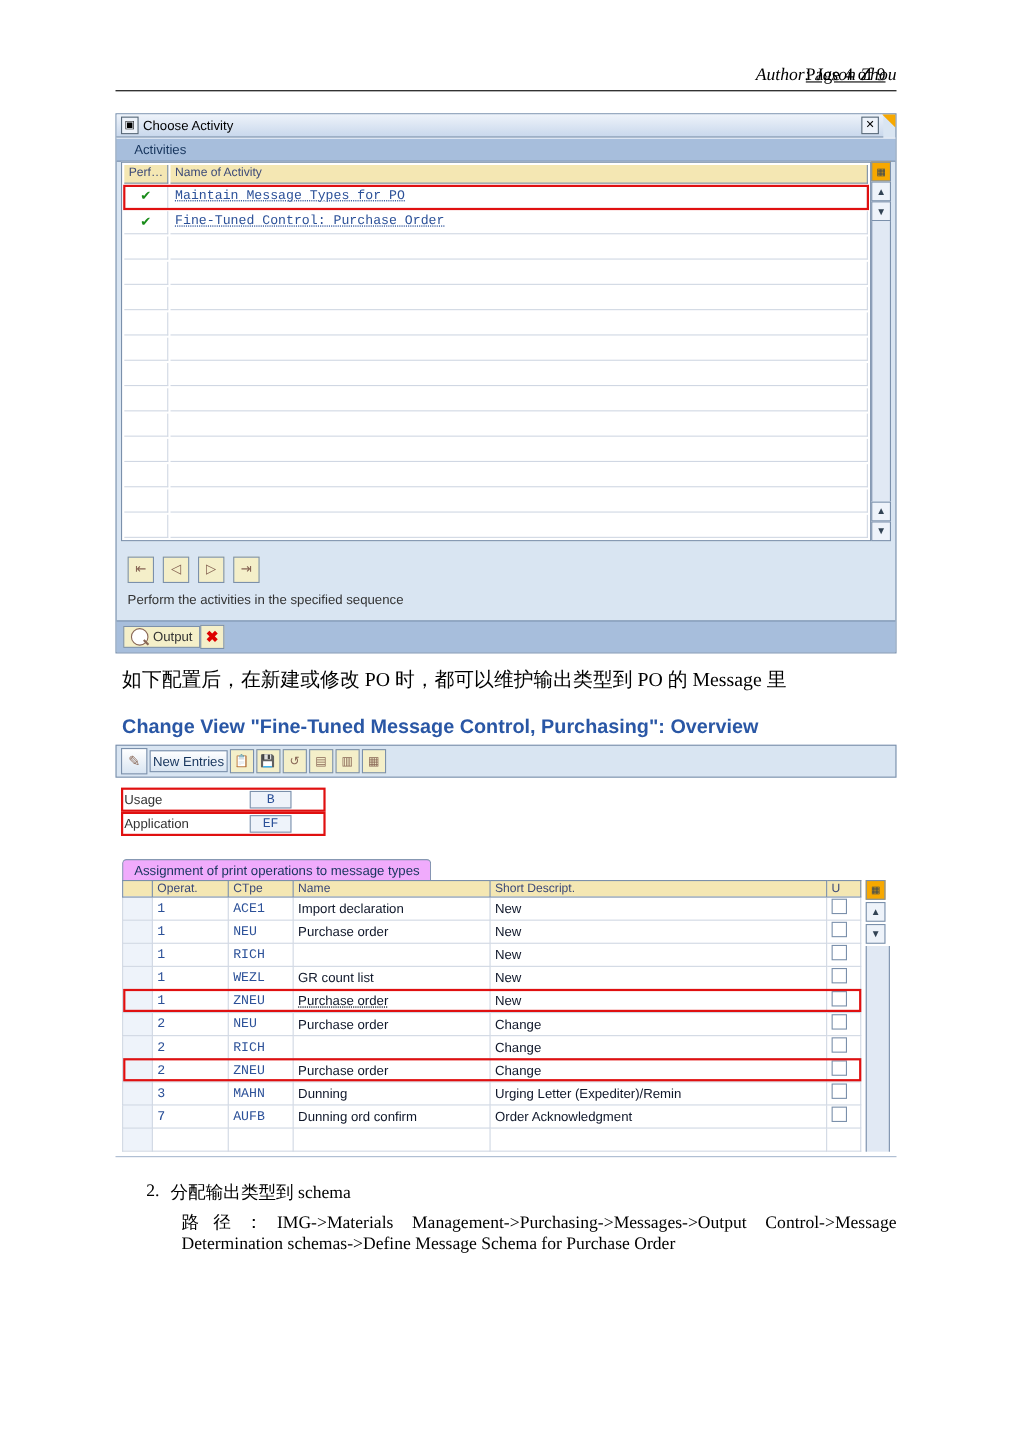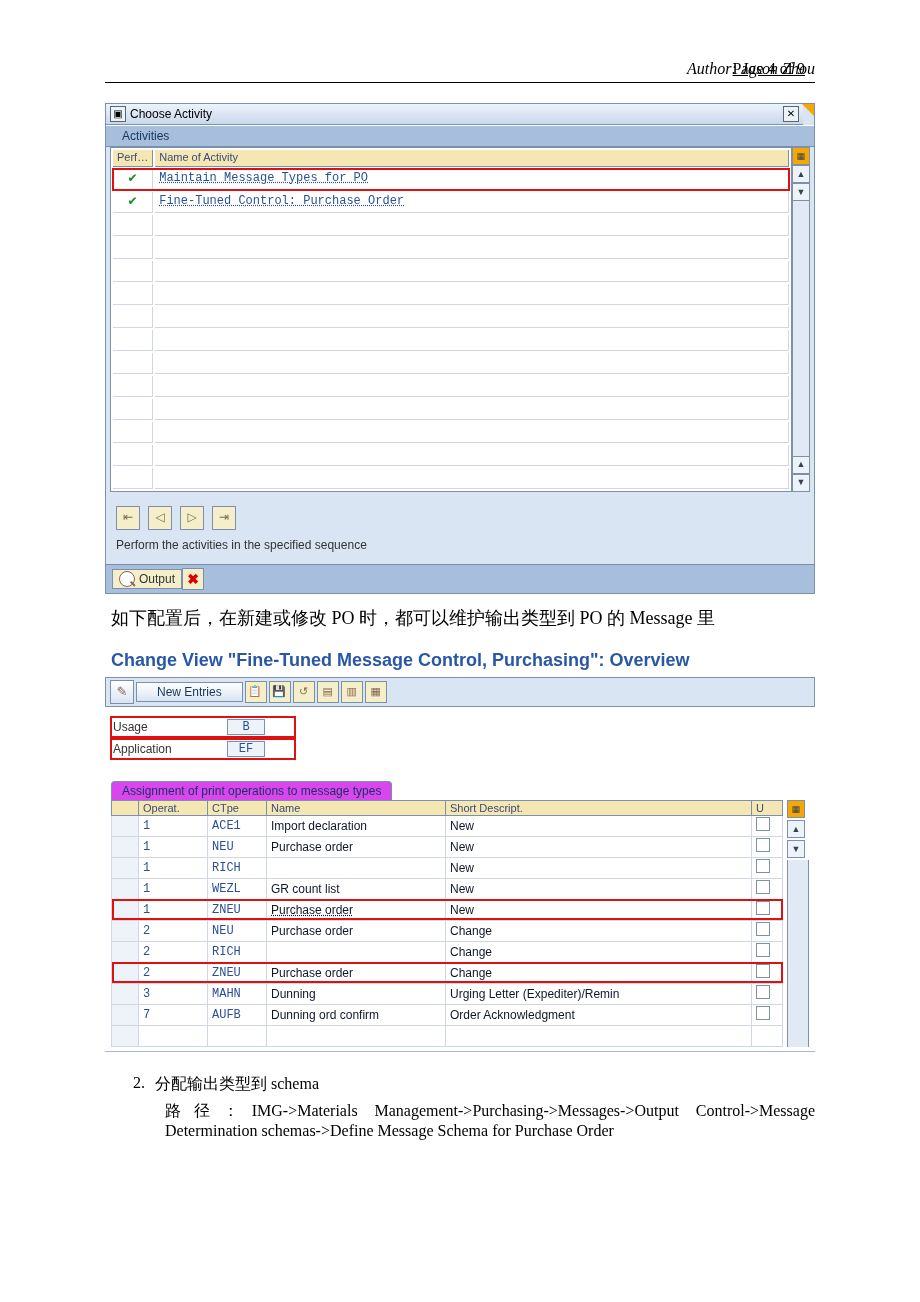--- a/index.html
+++ b/index.html
@@ -131,38 +131,38 @@
   }
   .cv-toolbar {
     border:1px solid #7b90ab;background:#d9e5f2;padding:2px 4px;
     display:flex;align-items:center;gap:2px;font-family:Arial,sans-serif;font-size:12px;
   }
   .pencil-btn {
     width:22px;height:22px;border:1px solid #7b90ab;background:linear-gradient(#fff,#d9e5f2);
     display:inline-flex;align-items:center;justify-content:center;color:#865;font-size:13px;
   }
   .new-entries {
-    border:1px solid #7b90ab;background:linear-gradient(#fff,#d9e5f2);padding:2px 20px;color:#16345c;
+    border:1px solid #7b90ab;background:linear-gradient(#fff,#d9e5f2);padding:2px 2px;color:#16345c;
   }
   .icon-btn {
     width:20px;height:20px;border:1px solid #7b90ab;background:#f4efc9;
     display:inline-flex;align-items:center;justify-content:center;font-size:11px;color:#865;
   }
   .kv { padding:10px 6px 4px 6px; font-family:Arial,sans-serif;font-size:12px;color:#333; }
   .kv-row{display:flex;align-items:center;gap:4px;margin-bottom:2px;}
   .kv-label{width:110px;}
   .kv-val{
     width:48px;border:1px solid #7b90ab;background:#eef3fa;text-align:center;
     font-family:"Courier New",monospace;color:#2b5098;padding:0 2px;
   }
   .kv-box-red{outline:2px solid #e01010;outline-offset:-1px;}
   .kv-val.narrow{width:32px;}
 
   .assign-tab {
-    margin-top:16px;border:1px solid #7b90ab;border-bottom:none;background:#d946ef;
+    margin-top:16px;border:1px solid #7b90ab;border-bottom:none;background:#f0abfc;
     display:inline-block;padding:2px 10px;font-family:Arial,sans-serif;font-size:12px;color:#16345c;
     border-radius:4px 4px 0 0;margin-left:6px;
   }
   .op-table-wrap{display:flex;margin:0 6px;}
   .op-table{border:1px solid #7b90ab;background:#fff;font-family:Arial,sans-serif;font-size:12px;flex:1;border-collapse:collapse;}
   .op-table th{
     background:#f4e7b3;color:#3c4a78;font-weight:normal;text-align:left;padding:1px 4px;
     border:1px solid #7b90ab;font-size:11px;
   }
   .op-table td{

